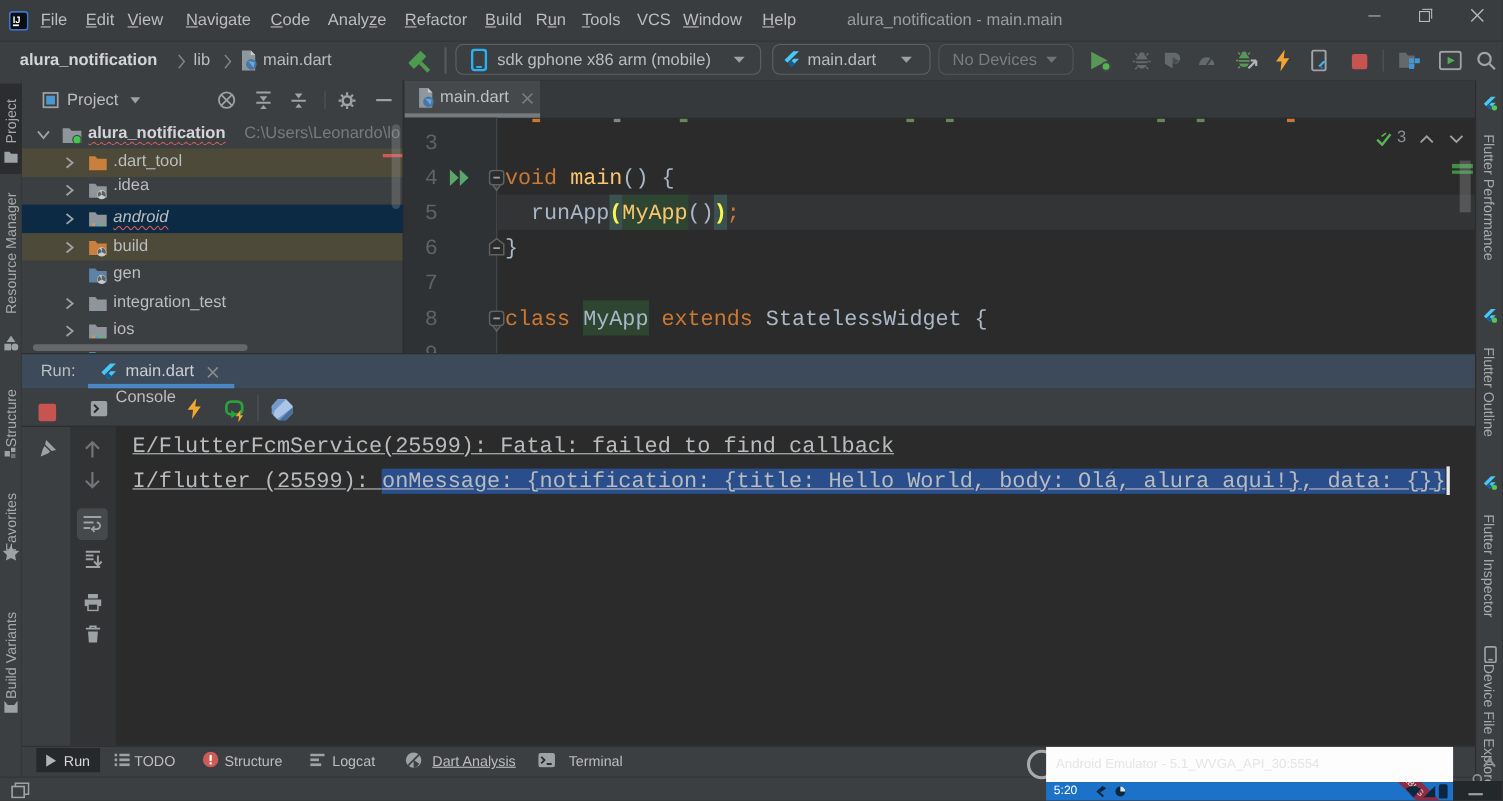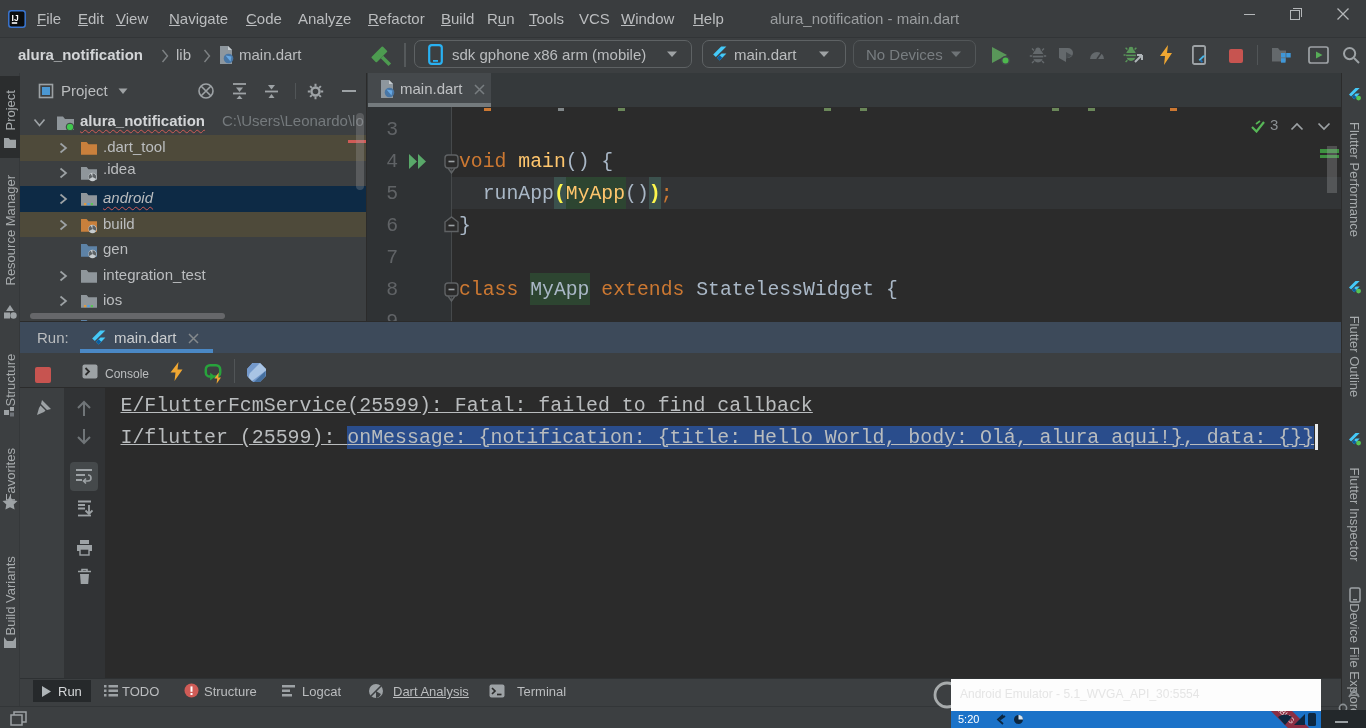--- a/index.html
+++ b/index.html
@@ -30,21 +30,21 @@
     <span style="position:absolute;left:211px;top:10px"><u>C</u>ode</span>
     <span style="position:absolute;left:263px;top:10px">Analy<u>z</u>e</span>
     <span style="position:absolute;left:333px;top:10px"><u>R</u>efactor</span>
     <span style="position:absolute;left:406px;top:10px"><u>B</u>uild</span>
     <span style="position:absolute;left:452px;top:10px">R<u>u</u>n</span>
     <span style="position:absolute;left:494px;top:10px"><u>T</u>ools</span>
     <span style="position:absolute;left:544px;top:10px">VCS</span>
     <span style="position:absolute;left:586px;top:10px"><u>W</u>indow</span>
     <span style="position:absolute;left:658px;top:10px"><u>H</u>elp</span>
   </div>
-  <div class="abs" style="left:770px;top:10px;color:#9b9ea0;font-size:15px;">alura_notification - main.dart</div>
+  <div class="abs" style="left:770px;top:10px;color:#9b9ea0;font-size:15px;">alura_notification - main.main</div>
 
   <div class="abs" style="left:1244px;top:13.5px;width:11px;height:1.6px;background:#b4b7b9;"></div>
   <div class="abs" style="left:1290px;top:10px;width:8px;height:8px;border:1.2px solid #b4b7b9;"></div>
   <div class="abs" style="left:1293px;top:8px;width:8px;height:8px;border-top:1.2px solid #b4b7b9;border-right:1.2px solid #b4b7b9;"></div>
   <div class="abs" id="closex" style="left:1337px;top:8px;width:12px;height:12px;">
     <svg width="12" height="12">
         <path d="M0.5,0.5 L11.5,11.5 M11.5,0.5 L0.5,11.5" stroke="#b4b7b9" stroke-width="1.3"></path>
       </svg>
   </div>
 
@@ -422,21 +422,21 @@
     <svg class="abs" style="left:168px;top:12px" width="11" height="11">
         <path d="M1,1 L10,10 M10,1 L1,10" stroke="#84898c" stroke-width="1.5"></path>
       </svg>
     <div class="abs" style="left:60px;top:28px;width:133px;height:4.5px;background:#4a88c5;"></div>
 
     <div class="abs" style="left:0;top:32px;width:1321px;height:35px;background:#3c3f41;border-bottom:1px solid #2b2b2b;box-sizing:border-box;"></div>
     <svg class="abs" style="left:62px;top:43px" width="16" height="15" viewBox="0 0 16 15">
       <rect x="0.5" y="0.5" width="15" height="14" rx="2" fill="#9da2a5"></rect>
       <path d="M3.5,4 L7,7.5 L3.5,11" stroke="#2b2b2b" stroke-width="1.8" fill="none"></path>
     </svg>
-    <span class="abs" style="left:85px;top:46px;color:#bbbdbf;font-size:12px;">Console</span>
+    <span class="abs" style="left:85px;top:31px;color:#bbbdbf;font-size:15px;">Console</span>
     <svg class="abs" style="left:150px;top:41px" width="14" height="19" viewBox="0 0 14 19">
         <polygon points="8.5,0 0.5,10.5 5.5,10.5 4.5,19 12.5,7.5 7.5,7.5" fill="#f0a732"></polygon>
       </svg>
     <svg class="abs" style="left:182px;top:42px" width="22" height="21" viewBox="0 0 22 21">
       <path d="M8,2.2 H14 a4.2,4.2 0 0 1 4.2,4.2 V9.4 a4.2,4.2 0 0 1 -4.2,4.2 H12.6 M8,2.2 a4.2,4.2 0 0 0 -4.2,4.2 V9.4 a4.2,4.2 0 0 0 4.2,4.2" stroke="#28a33c" stroke-width="2.5" fill="none" stroke-linecap="round"></path>
       <polygon points="8.2,9.8 8.2,17.4 13.2,13.6" fill="#28a33c"></polygon>
       <polygon points="16.8,9.5 12.4,15.5 15.2,15.5 14.6,20.8 19,14.6 16.2,14.6" fill="#f0a732"></polygon>
     </svg>
     <div class="abs" style="left:214px;top:38px;width:1px;height:24px;background:#515557;"></div>
     <svg class="abs" style="left:226px;top:41px" width="21" height="21" viewBox="0 0 21 21">

